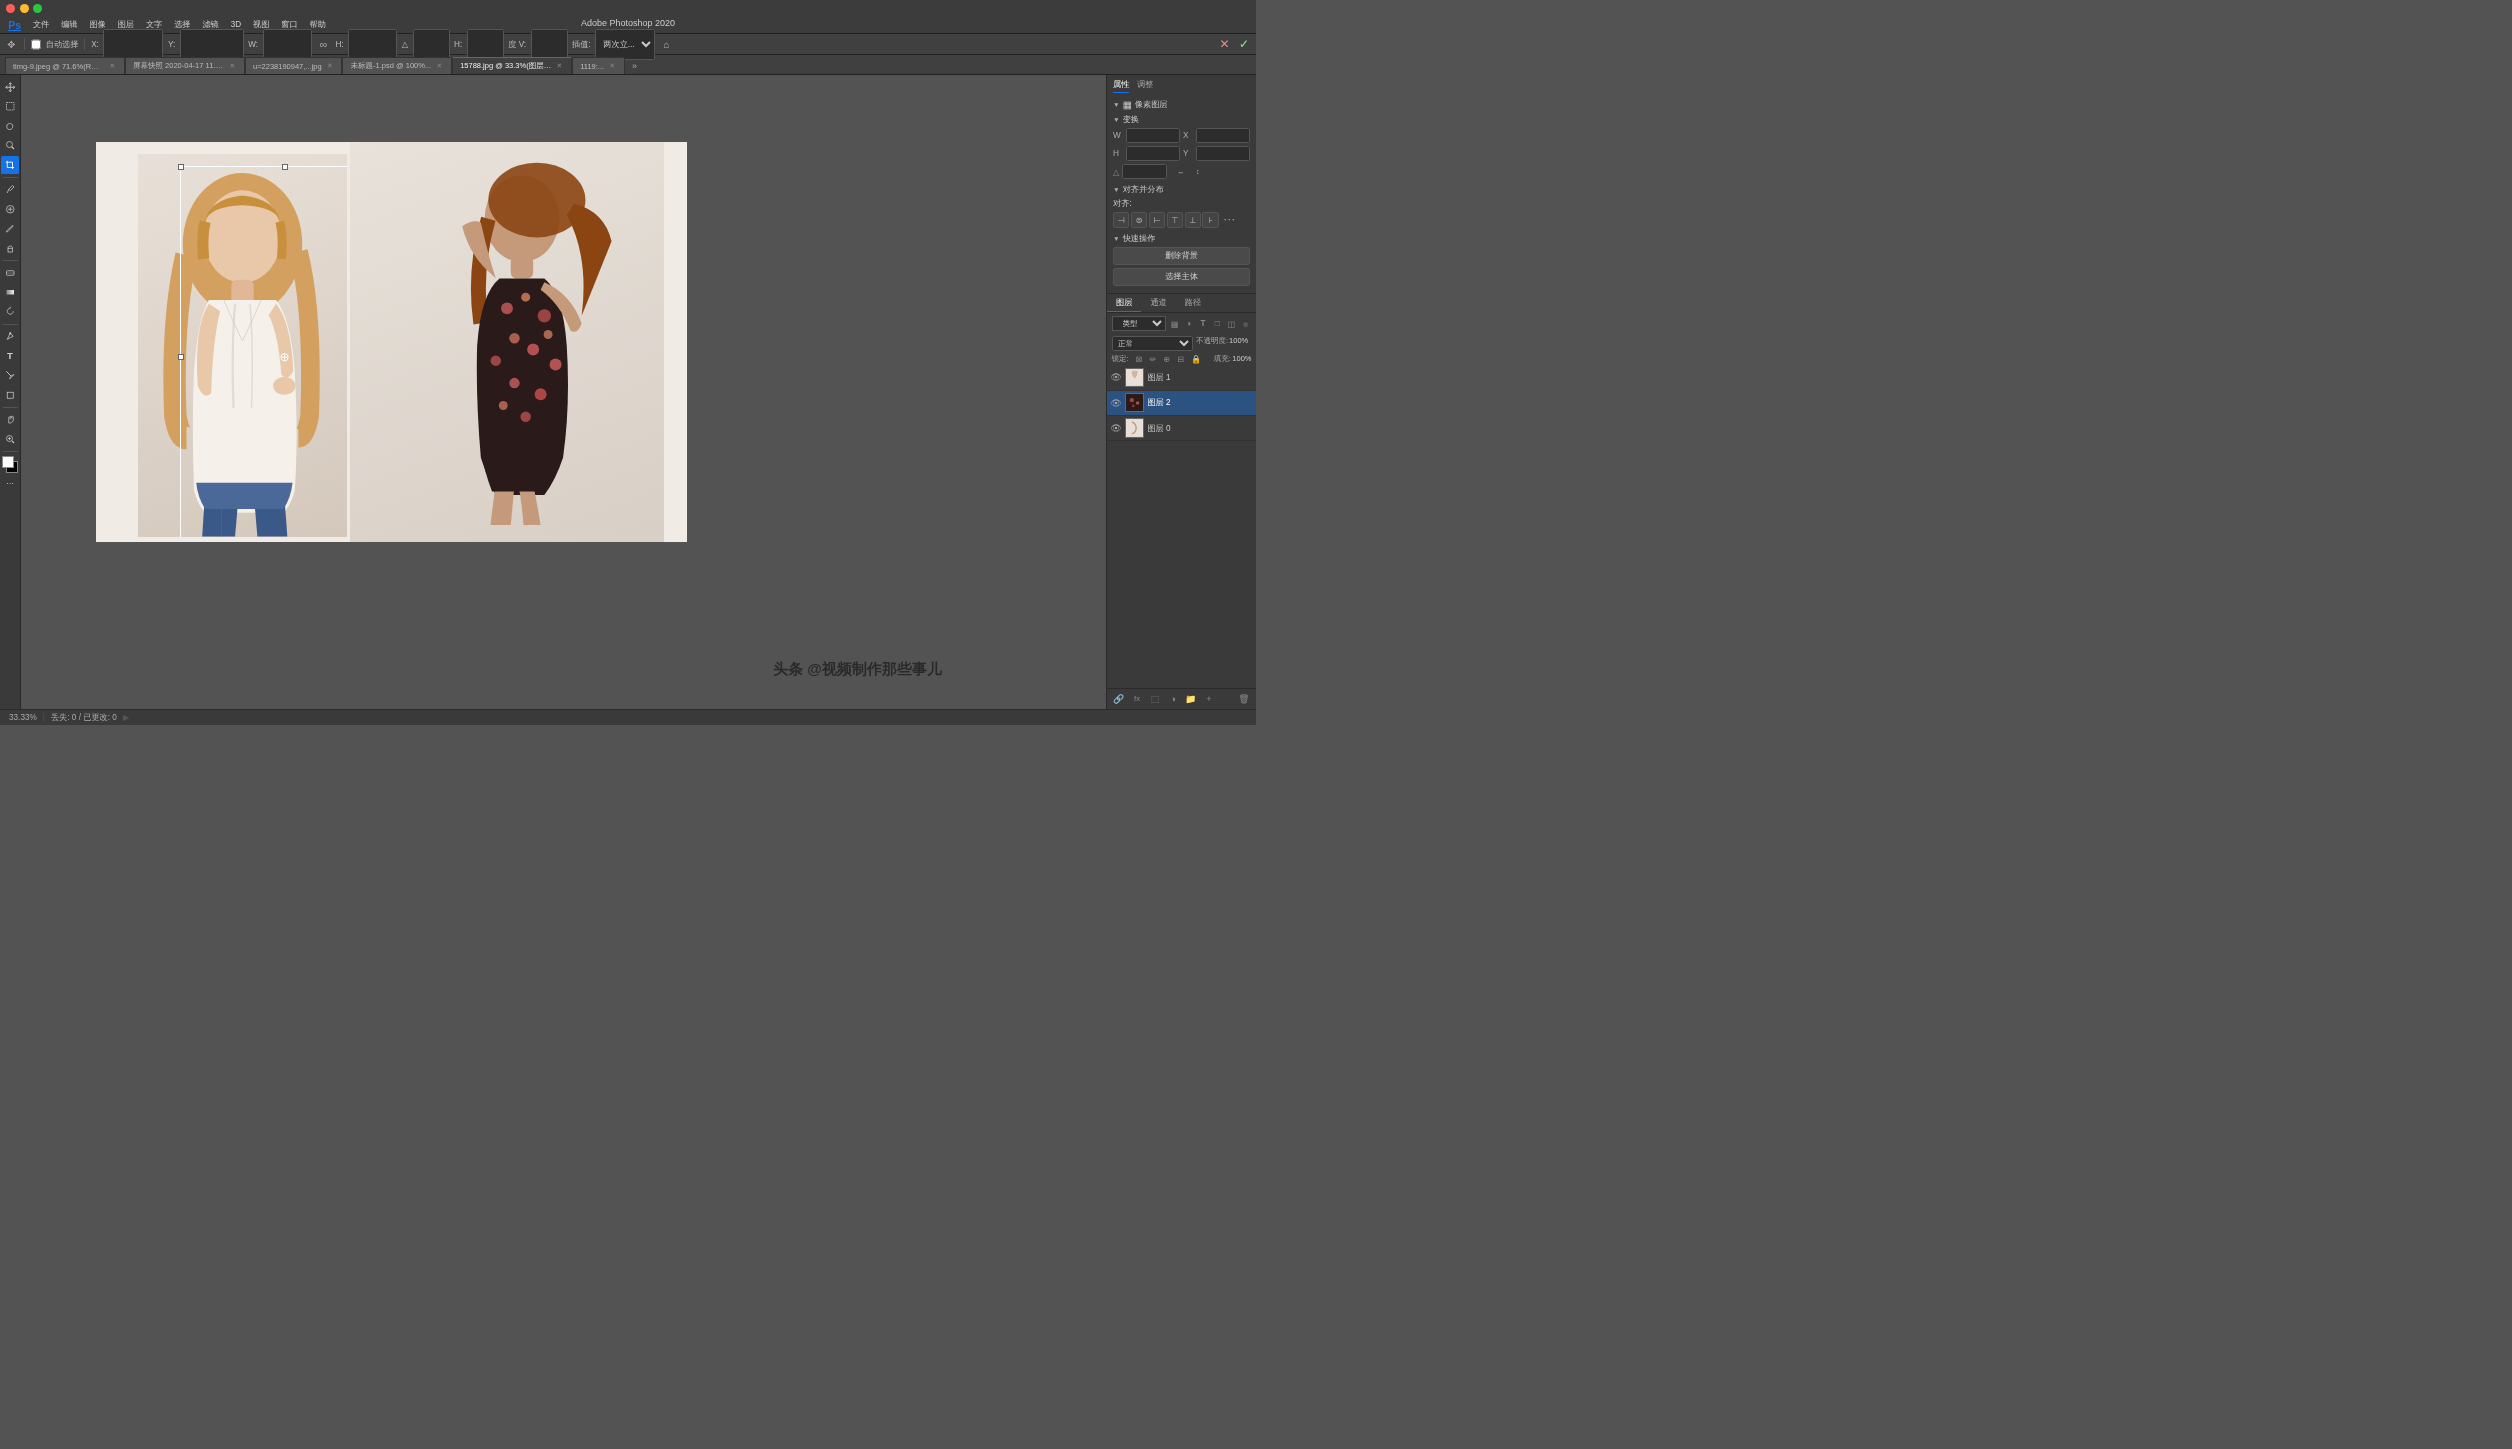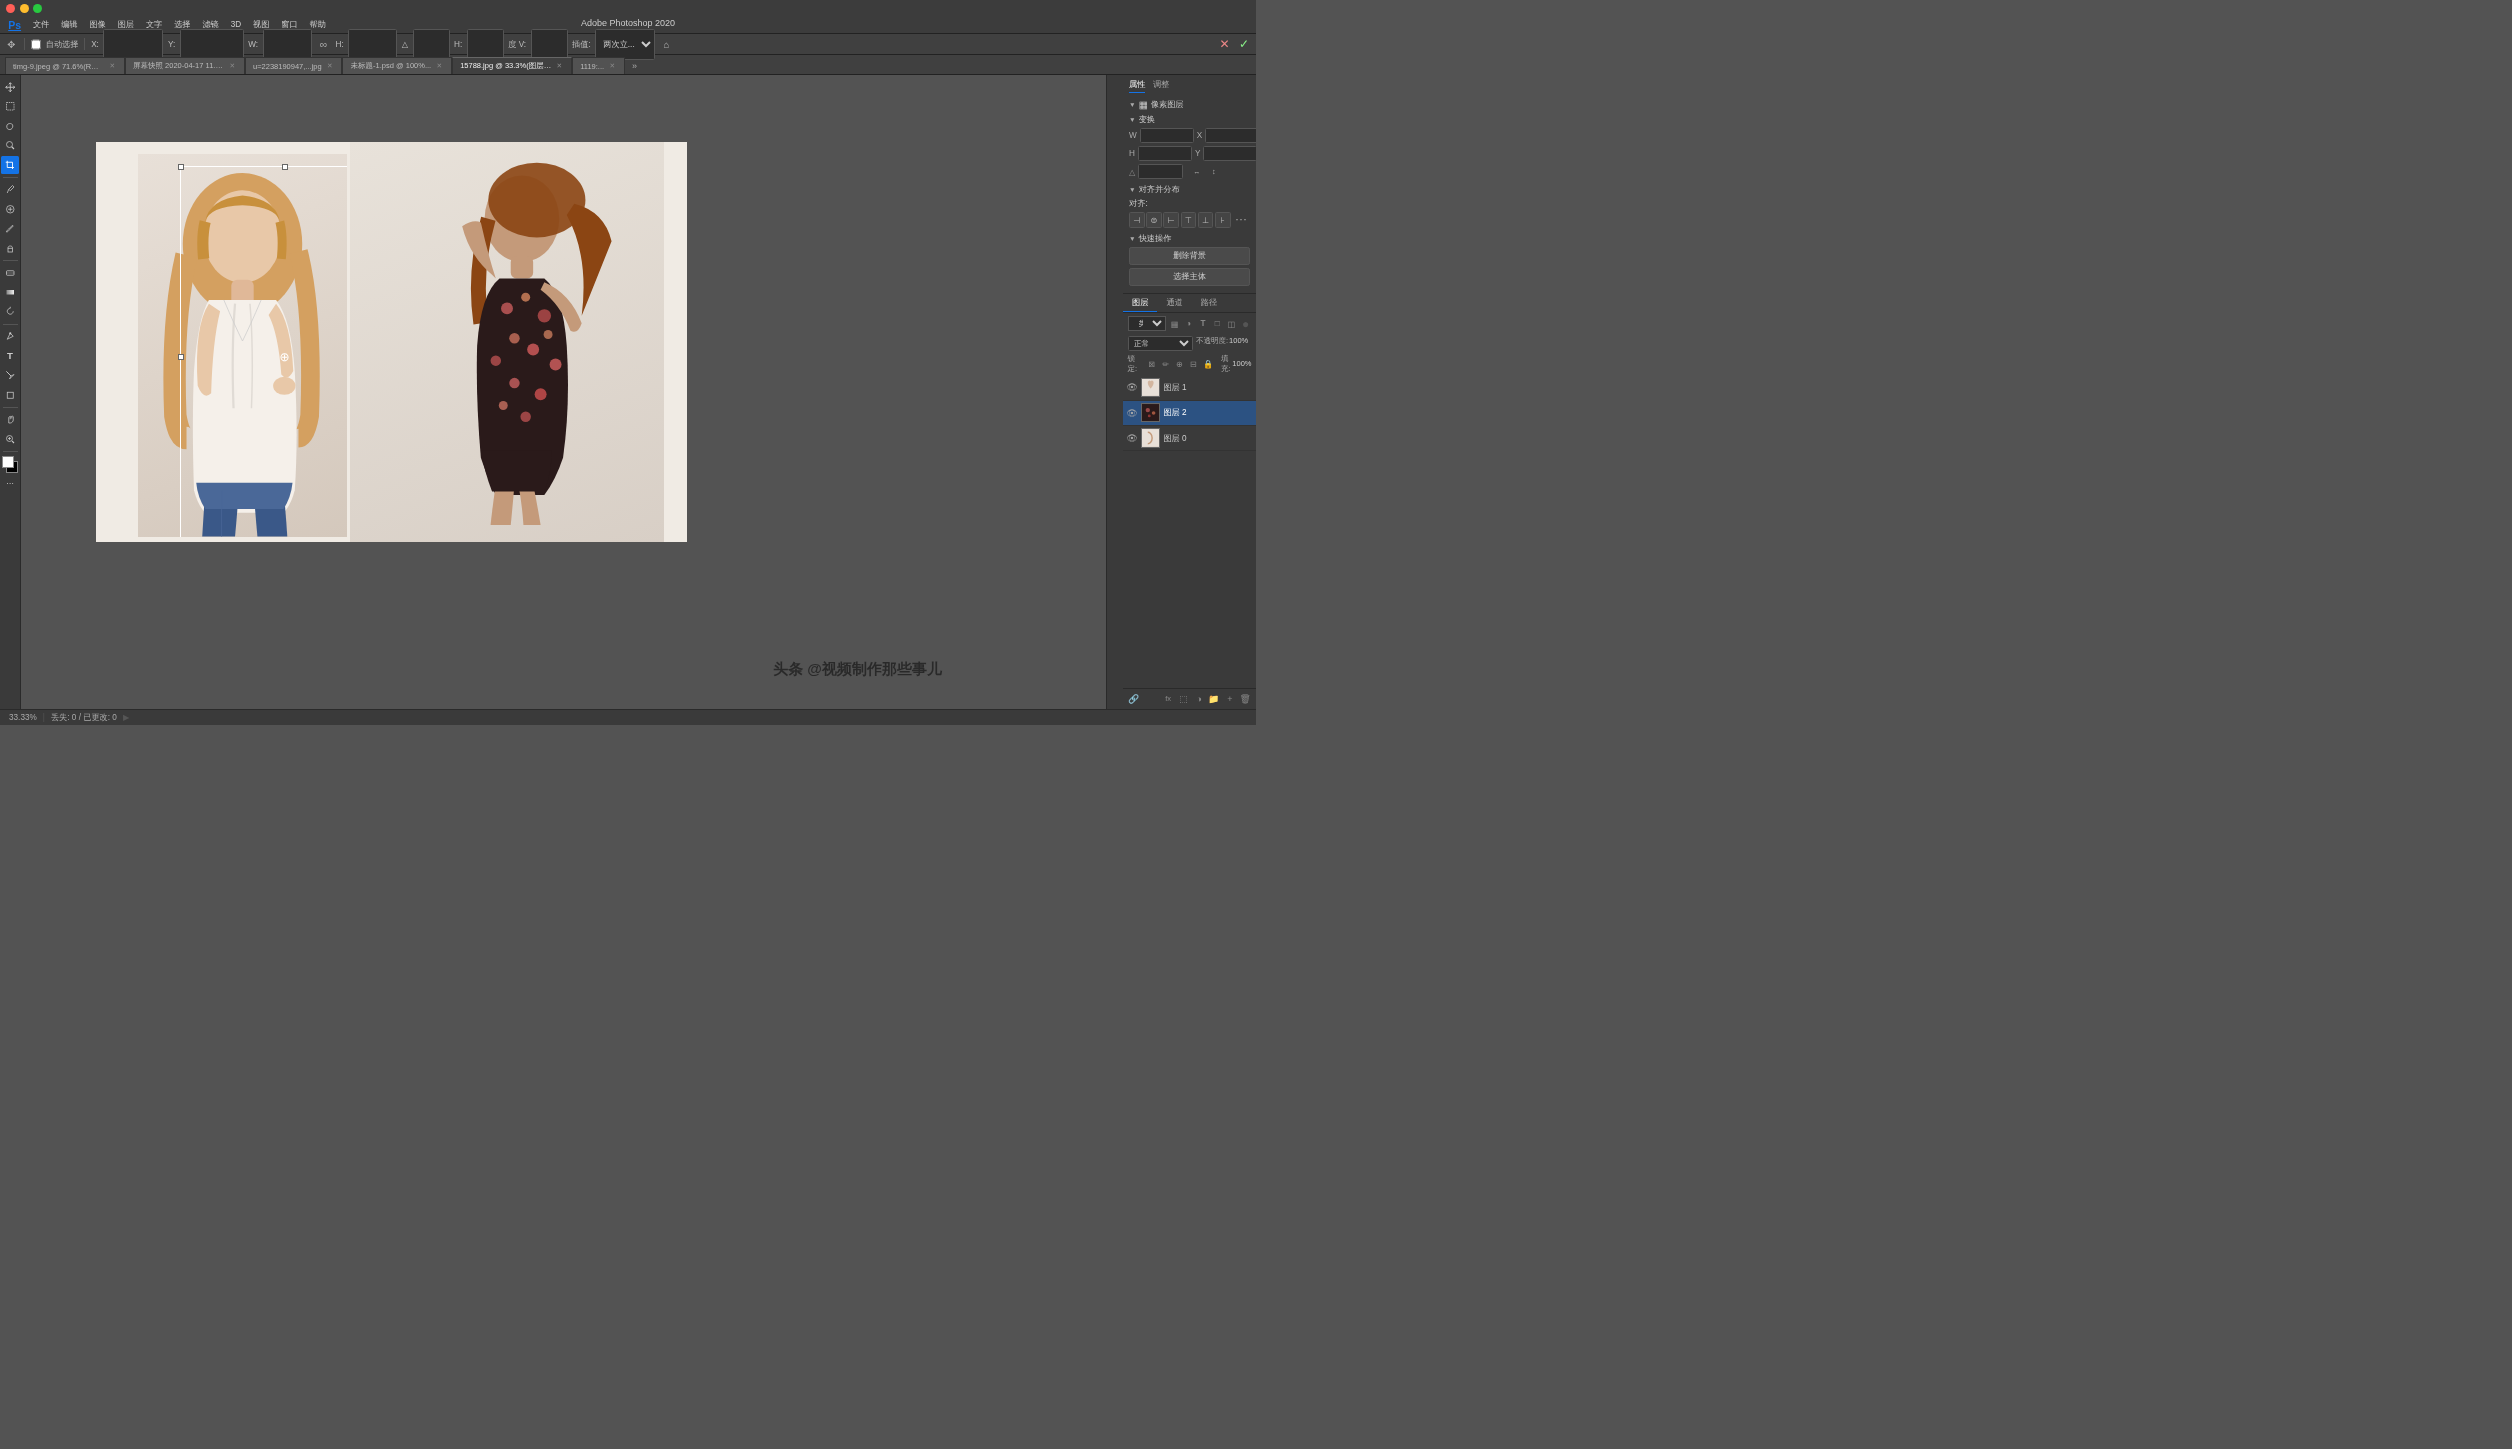--- a/index.html
+++ b/index.html
@@ -229,21 +229,20 @@
     }
 
     
     #right-panel {
       width: 150px;
       background: #3a3a3a;
       border-left: 0.7px solid #2a2a2a;
       display: flex;
       flex-direction: column;
       overflow: hidden;
-      padding-left: 16px;
     }
 
     
     #properties-panel {
       padding: 4.5px 6px;
       border-bottom: 0.7px solid #2a2a2a;
     }
     .panel-tabs {
       display: flex;
       gap: 7.5px;
@@ -954,21 +953,21 @@
                 <rect width="24" height="24" fill="#e8e0d8"></rect>
                 <path d="M8 4C10 4 14 6 14 12C14 18 10 20 8 20" stroke="#c49a7a" stroke-width="2" fill="none"></path>
               </svg>
           </div>
           <span class="layer-name">图层 0</span>
         </div>
       </div>
 
       <div id="layers-bottom">
         <div class="lb-btn">🔗</div>
-        <div class="lb-btn" style="font-size:7.5px;margin-left:19px;">fx</div>
+        <div class="lb-btn" style="font-size:7.5px;">fx</div>
         <div class="lb-btn">⬚</div>
         <div class="lb-btn">◑</div>
         <div class="lb-btn">📁</div>
         <div class="lb-btn">+</div>
         <div class="lb-btn" style="margin-left:auto;">🗑</div>
       </div>
     </div>
   </div>
 
 </div>

